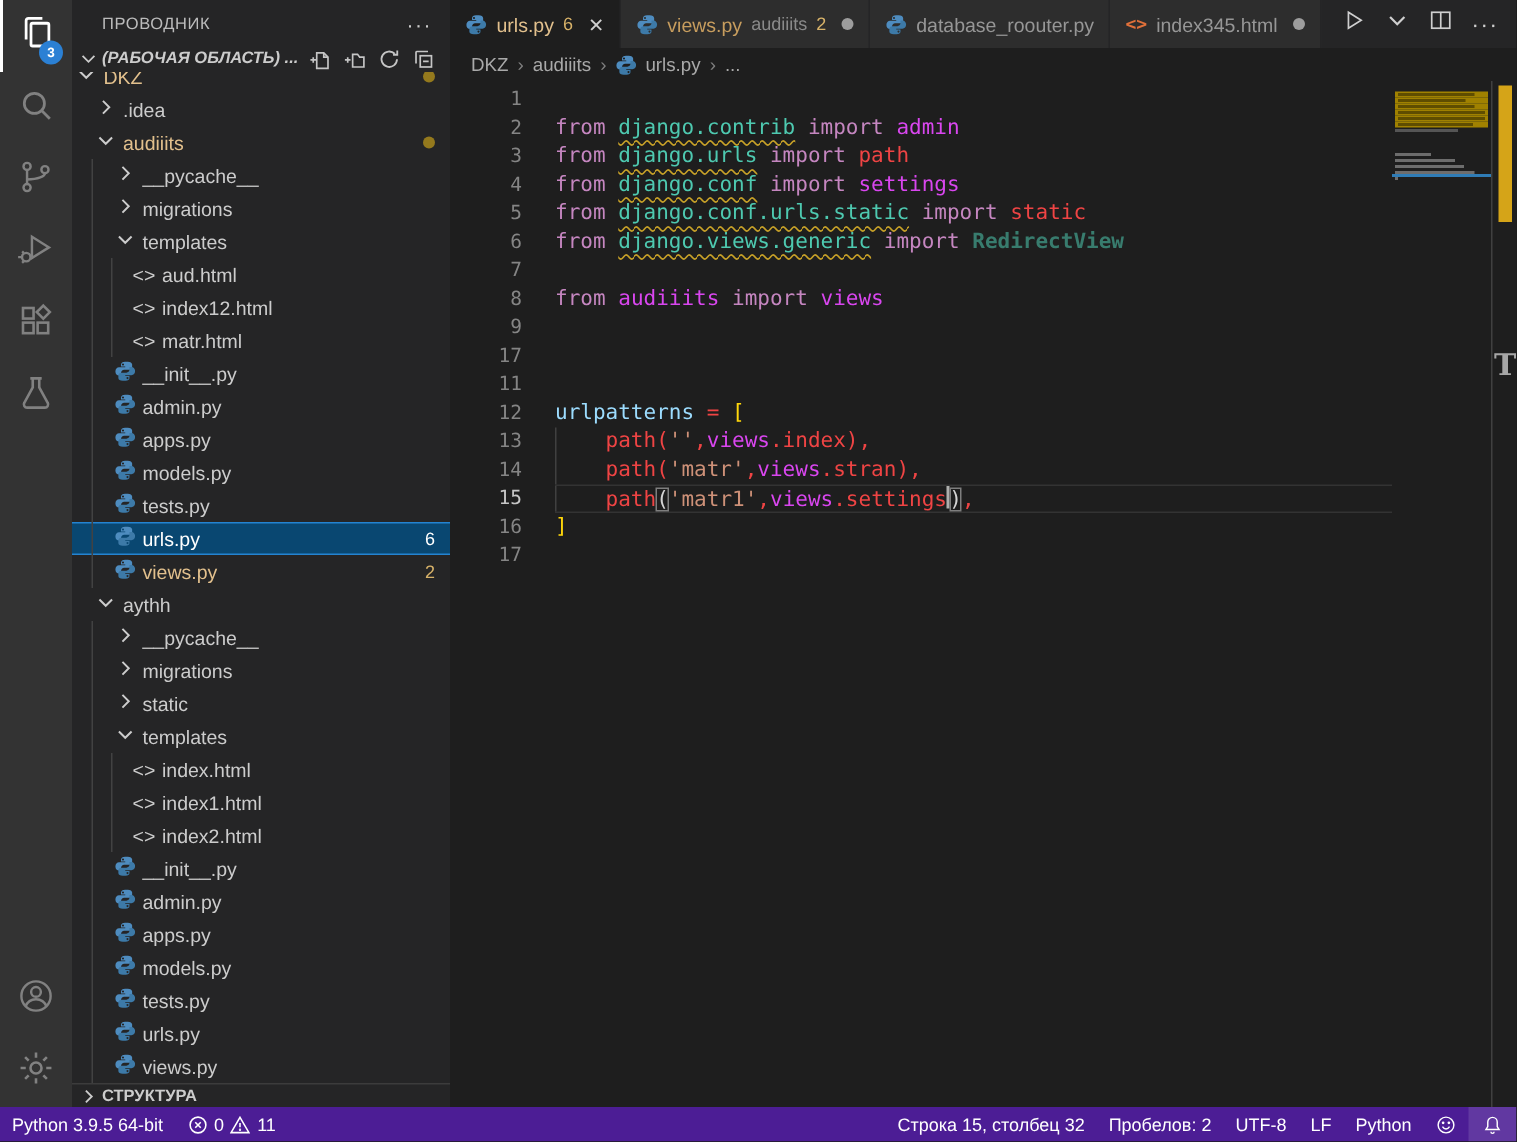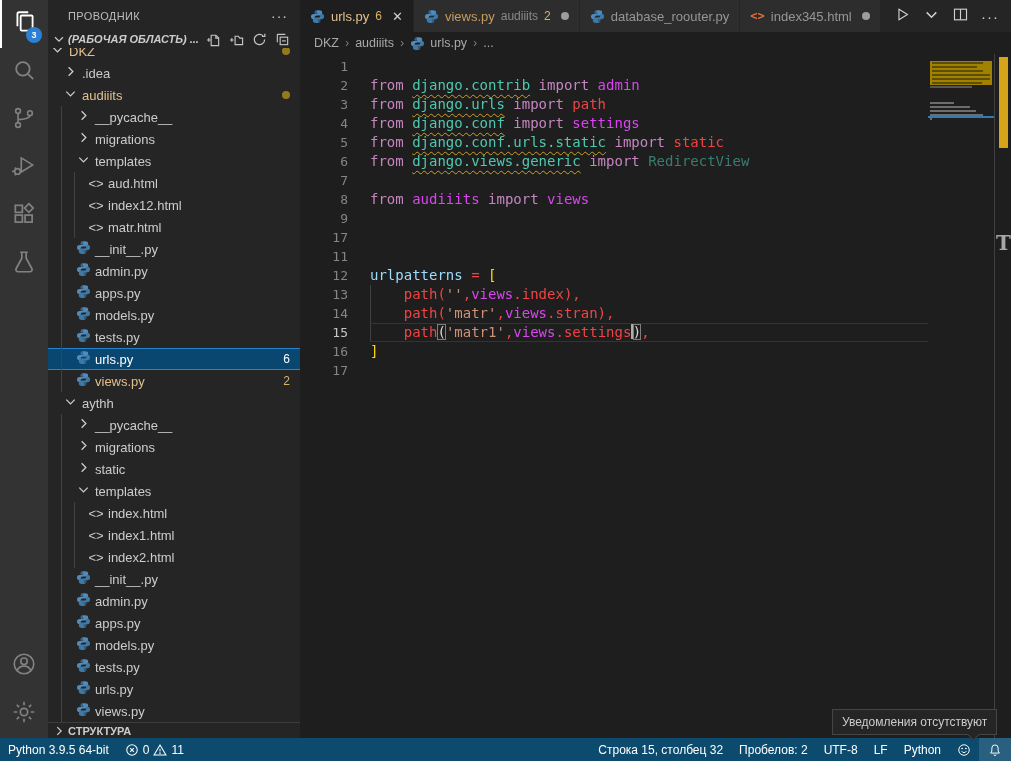--- a/index.html
+++ b/index.html
@@ -81,36 +81,36 @@
   .cl .txt { flex:1; margin-left:22px; white-space:pre; position:relative; color:#d4d4d4; }
   .cl.cur .num { color:#c6c6c6; }
   .cl.cur .txt { border-top:1px solid #333333; border-bottom:1px solid #333333; line-height:17px; }
   .cl.guide .txt::before { content:""; position:absolute; left:0; top:0; bottom:0; border-left:1px solid #404040; }
   .tk-k { color:#c586c0; }
   .tk-m { color:#d946ef; }
   .tk-mw { color:#4ec9b0; text-decoration:underline wavy #c9a227 1px; text-underline-offset:3.5px; }
   .tk-p { color:#ef4444; }
   .tk-s { color:#ce9178; }
   .tk-d { color:#d4d4d4; opacity:.55; }
-  .tk-dm { color:#4ec9b0; opacity:.55; }
+  .tk-dm { color:#4ec9b0; opacity:.55;font-weight:bold; }
   .tk-v { color:#9cdcfe; }
   .tk-b { color:#ffd70b; }
   .tk-x { color:#d4d4d4; outline:1px solid #7e7e7e; outline-offset:-1px; }
   .tk-c { display:inline-block; width:1.5px; height:15px; background:#aeafad; vertical-align:-2px; }
 
   
   .minimap { position:absolute; top:0; right:17px; width:66px; height:684px; cursor:pointer; }
   .mm-row { position:absolute; left:2px; height:4px; }
   .overview { position:absolute; top:0; right:0; width:17px; height:684px; border-left:1px solid #404040; cursor:pointer; }
   .ov-warn { position:absolute; left:4px; top:3px; width:9px; height:91px; background:#d5a418; }
   .ov-t { position:absolute; left:1px; top:179px; width:15px; height:20px; color:#a6a6a6;
           font-size:20px; font-weight:bold; font-family:"DejaVu Serif",serif; line-height:20px; text-align:center; }
 
   
-  .statusbar { position:absolute; left:0; top:738px; width:1011px; height:23px; background:#0c4a6e; color:#ffffff;
+  .statusbar { position:absolute; left:0; top:738px; width:1011px; height:23px; background:#4c1d95; color:#ffffff;
                display:flex; align-items:center; font-size:12px; }
   .st-item { display:flex; align-items:center; gap:4px; padding:0 8px; height:23px; cursor:pointer; white-space:nowrap; }
   .st-item svg { width:14px; height:14px; }
   .st-fill { flex:1; }
   .st-item.bell { background:rgba(255,255,255,.12); padding:0 9px; }
 
   
   .tooltip { position:absolute; left:832px; top:709px; background:#252526; border:1px solid #454545;
              color:#cccccc; font-size:12px; padding:5px 9px; white-space:nowrap; }
   .tooltip::after { content:""; position:absolute; right:18px; bottom:-5px; width:8px; height:8px;
@@ -843,15 +843,14 @@
           <use href="#s-smiley"></use>
         </svg>
     </div>
     <div class="st-item bell">
       <svg>
           <use href="#s-bell"></use>
         </svg>
     </div>
   </div>
 
-  <div class="tooltip">Уведомления отсутствуют</div>
 
 </div>
 
 </body></html>

